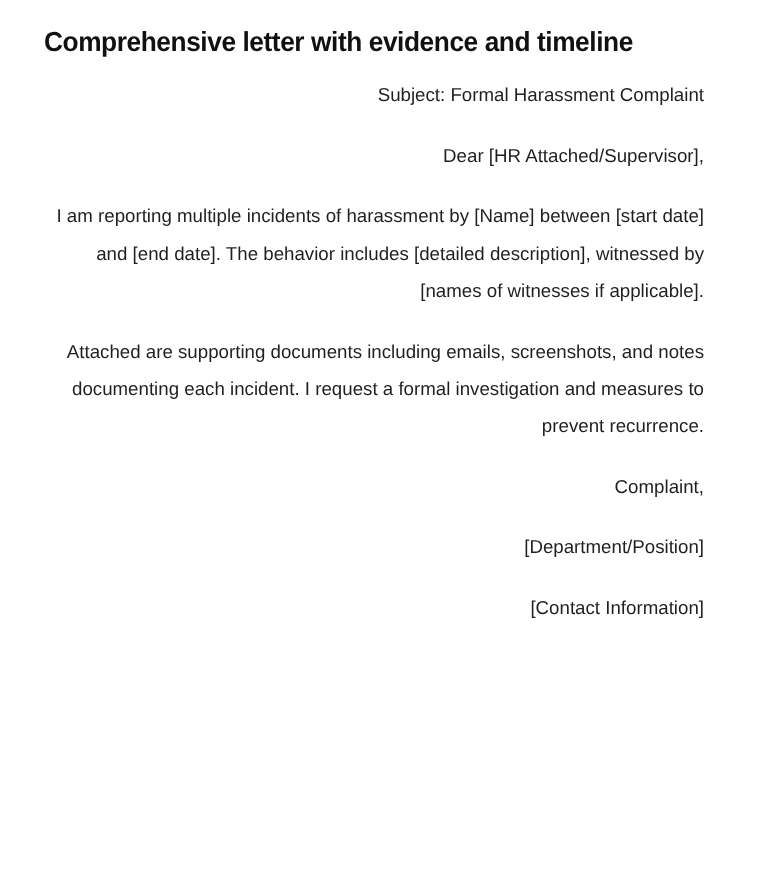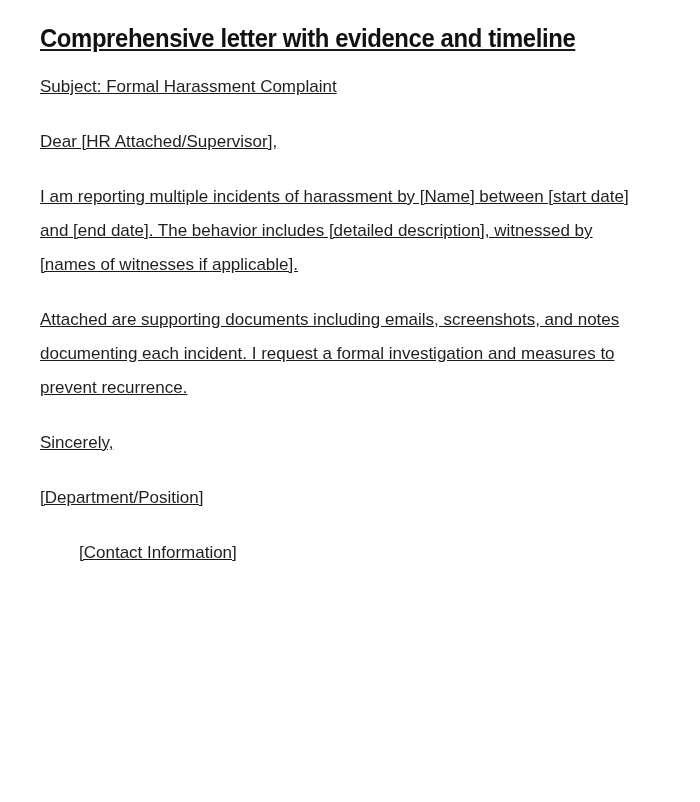--- a/index.html
+++ b/index.html
@@ -13,38 +13,38 @@
     font-family: "Liberation Sans", "DejaVu Sans", sans-serif;
     color: #1a1a1a;
     overflow: hidden;
   }
   .document {
     box-sizing: border-box;
     width: 700px;
     height: 780px;
     padding: 0 60px 0 40px;
     background: #ffffff;
-    text-decoration: underline;
   }
   .doc-title {
     margin: 0;
     padding-top: 22px;
     font-size: 25px;
     font-weight: 700;
     line-height: 32px;
     letter-spacing: -0.4px;
     color: #111111;
     font-stretch: condensed;
     transform: scaleX(0.955);
     transform-origin: left center;
     white-space: nowrap;
   }
   .doc-body {
     margin: 0;
     padding-top: 16px;
+    text-align: right;
   }
   .para {
     margin: 0 0 21px 0;
     font-size: 17px;
     line-height: 34px;
     font-weight: 400;
     color: #1f1f1f;
     max-width: 600px;
     word-wrap: break-word;
   }
@@ -58,18 +58,18 @@
 
 <div class="document">
 
   <h1 class="doc-title">Comprehensive letter with evidence and timeline</h1>
 
   <div class="doc-body">
     <p class="para">Subject: Formal Harassment Complaint</p>
     <p class="para">Dear [HR Attached/Supervisor],</p>
     <p class="para">I am reporting multiple incidents of harassment by [Name] between [start date] and [end date]. The behavior includes [detailed description], witnessed by [names of witnesses if applicable].</p>
     <p class="para">Attached are supporting documents including emails, screenshots, and notes documenting each incident. I request a formal investigation and measures to prevent recurrence.</p>
-    <p class="para">Sincerely,</p>
+    <p class="para">Complaint,</p>
     <p class="para">[Department/Position]</p>
     <p class="para">[Contact Information]</p>
   </div>
 
 </div>
 
 </body></html>

